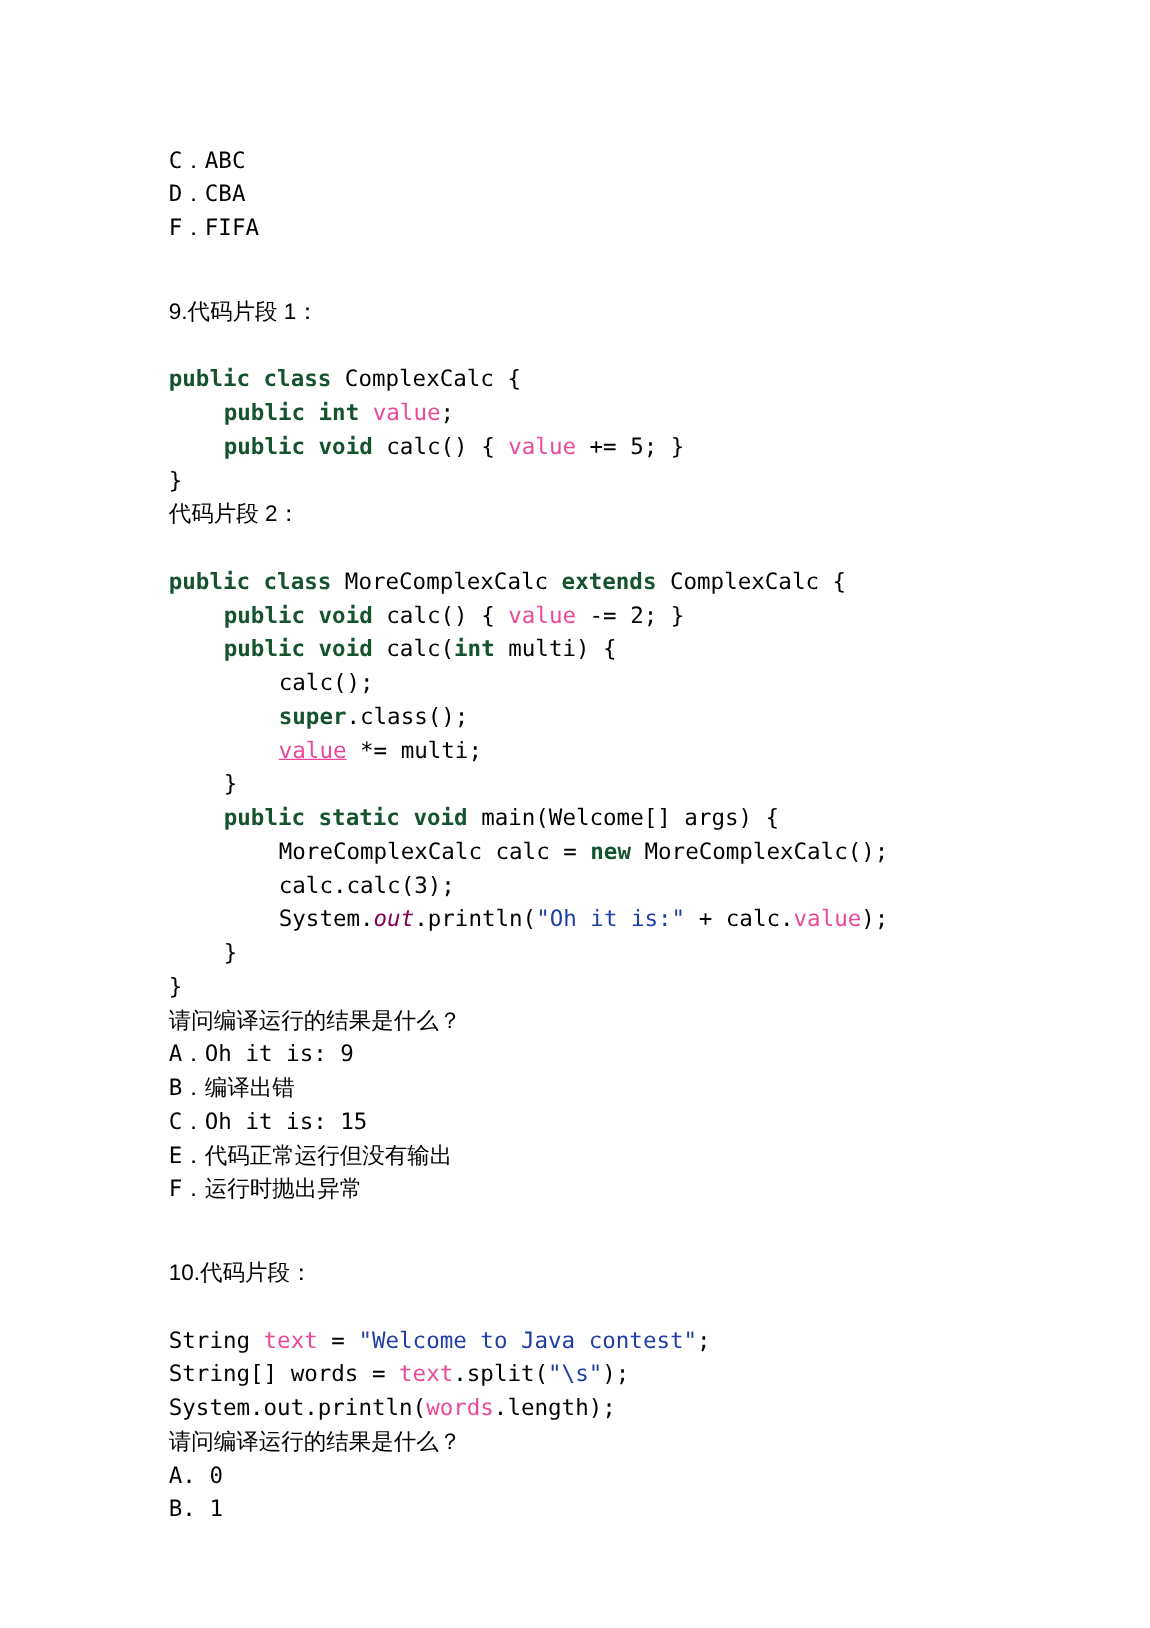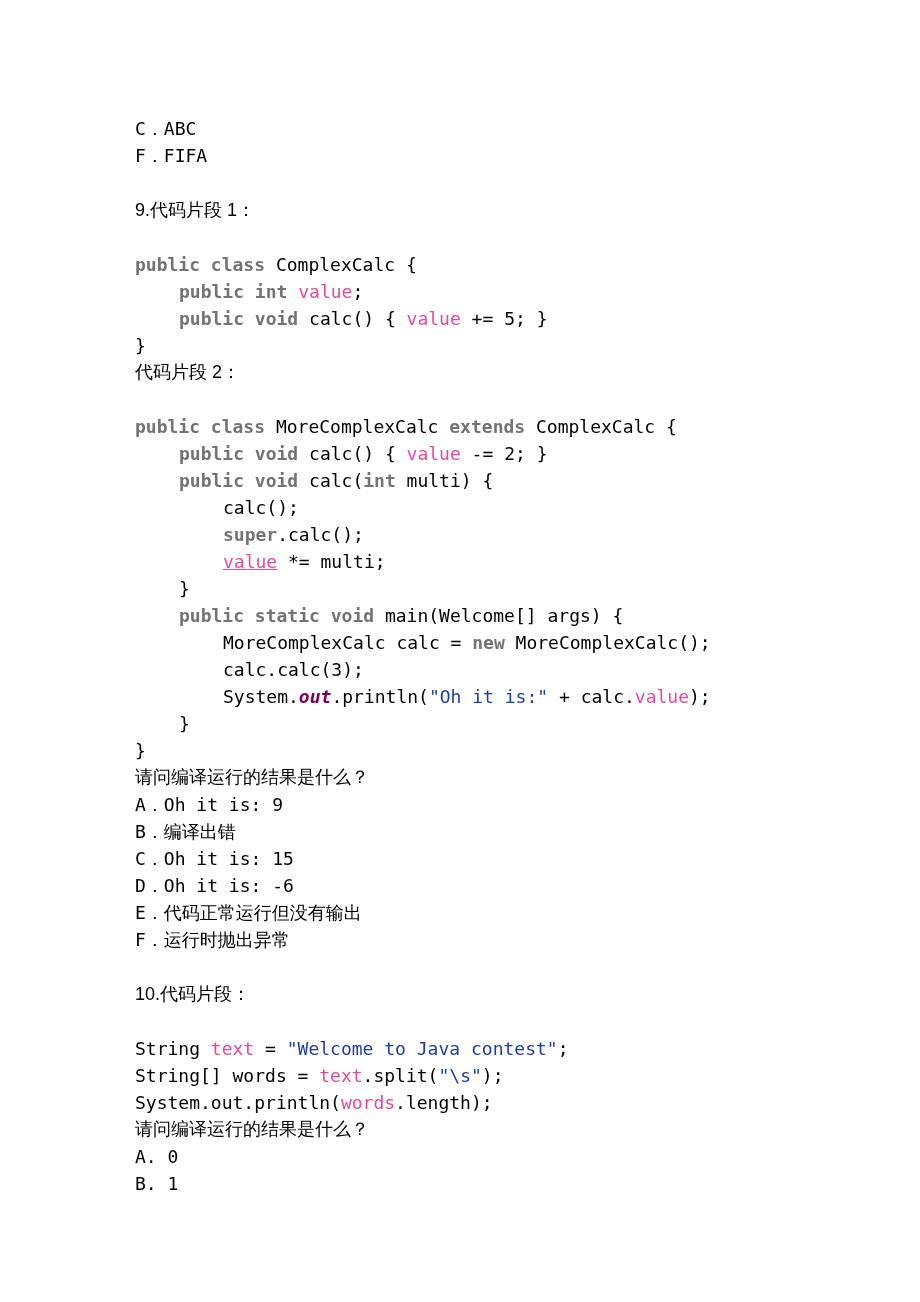--- a/index.html
+++ b/index.html
@@ -10,72 +10,72 @@
   font-family:"Microsoft YaHei",Consolas,"SimSun",sans-serif;
   font-size:18px;
   line-height:1.5;
   color:#000;
   padding:115px 120px 60px 135px;
   box-sizing:border-box;
 }
 .opt{font-family:"SimSun",monospace;letter-spacing:0}
 .optlabel::after{content:"．"}
 .opt2{font-family:"SimSun",monospace}
-.qhead{margin-top:28px}
+.qhead{margin-top:40px}
 .code{font-family:Consolas,monospace;white-space:pre;font-size:18px;line-height:1.5}
-.kw{color:#737373;font-weight:700}
-.kwi{color:#800055;font-weight:700;font-style:italic}
+.kw{color:#14532d;font-weight:700}
+.kwi{color:#800055;font-weight:400;font-style:italic}
 .field{color:#ec4899}
 .str{color:#1e3ea6}
 .ul{text-decoration:underline}
 .indent1{padding-left:44px;display:inline-block}
 .indent2{padding-left:88px;display:inline-block}
 .question-text{font-family:"SimSun","Microsoft YaHei",serif}
 .opt-m{font-family:Consolas,monospace}
 </style>
 </head>
 <body>
 
 <div>
   <div class="opt"><span class="optlabel">C</span><span>ABC</span></div>
+  <div class="opt"><span class="optlabel">D</span><span>CBA</span></div>
   <div class="opt"><span class="optlabel">F</span><span>FIFA</span></div>
 </div>
 
 <div class="qhead">9.代码片段 1：</div>
 
 <div class="code">
 <span class="kw">public class</span><span> ComplexCalc {</span>
 <span class="indent1"><span class="kw">public int</span><span> </span><span class="field">value</span><span>;</span></span>
 <span class="indent1"><span class="kw">public void</span><span> calc() { </span><span class="field">value</span><span> += 5; }</span></span>
 <span>}</span></div>
 
 <div>代码片段 2：</div>
 
 <div class="code">
 <span class="kw">public class</span><span> MoreComplexCalc </span><span class="kw">extends</span><span> ComplexCalc {</span>
 <span class="indent1"><span class="kw">public void</span><span> calc() { </span><span class="field">value</span><span> -= 2; }</span></span>
 <span class="indent1"><span class="kw">public void</span><span> calc(</span><span class="kw">int</span><span> multi) {</span></span>
 <span class="indent2"><span>calc();</span></span>
-<span class="indent2"><span class="kw">super</span><span>.calc();</span></span>
+<span class="indent2"><span class="kw">super</span><span>.class();</span></span>
 <span class="indent2"><span class="field ul">value</span><span> *= multi;</span></span>
 <span class="indent1"><span>}</span></span>
 <span class="indent1"><span class="kw">public static void</span><span> main(Welcome[] args) {</span></span>
 <span class="indent2"><span>MoreComplexCalc calc = </span><span class="kw">new</span><span> MoreComplexCalc();</span></span>
 <span class="indent2"><span>calc.calc(3);</span></span>
 <span class="indent2"><span>System.</span><span class="kwi">out</span><span>.println(</span><span class="str">"Oh it is:"</span><span> + calc.</span><span class="field">value</span><span>);</span></span>
 <span class="indent1"><span>}</span></span>
 <span>}</span></div>
 
 <div class="question-text">请问编译运行的结果是什么？</div>
 
 <div id="q9opts">
     <div class="opt"><span class="optlabel">A</span><span>Oh it is: 9</span></div>
     <div class="opt"><span class="optlabel">B</span><span>编译出错</span></div>
     <div class="opt"><span class="optlabel">C</span><span>Oh it is: 15</span></div>
-    <div class="opt"><span class="optlabel">D</span><span>Oh it is: -6</span></div>
     <div class="opt"><span class="optlabel">E</span><span>代码正常运行但没有输出</span></div>
     <div class="opt"><span class="optlabel">F</span><span>运行时抛出异常</span></div>
   </div>
 
 <div class="qhead">10.代码片段：</div>
 
 <div class="code">
 <span>String </span><span class="field">text</span><span> = </span><span class="str">"Welcome to Java contest"</span><span>;</span>
 <span>String[] words = </span><span class="field">text</span><span>.split(</span><span class="str">"\s"</span><span>);</span>
 <span>System.out.println(</span><span class="field">words</span><span>.length);</span></div>

